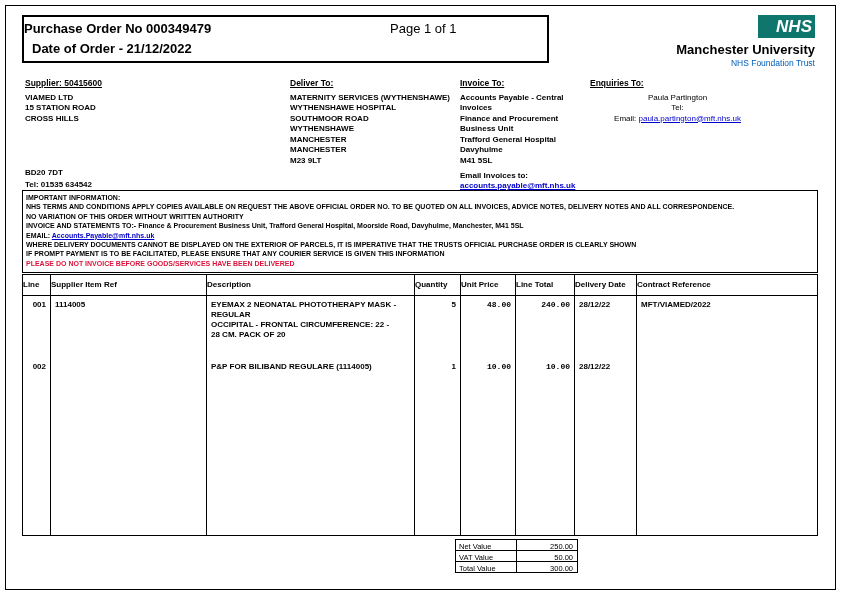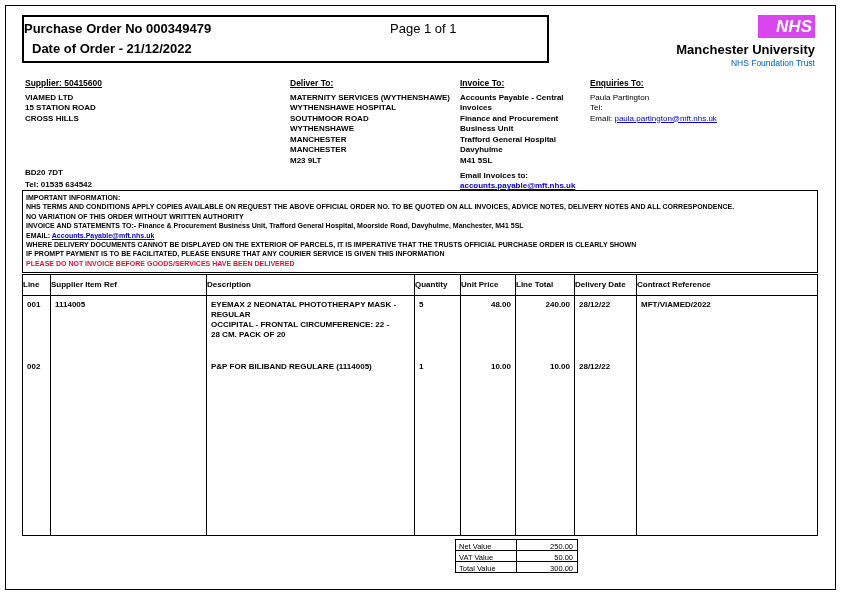--- a/index.html
+++ b/index.html
@@ -9,35 +9,35 @@
   }
   .page-border { position:absolute; left:5px; top:5px; width:829px; height:583px; border:1px solid #000; }
 
   
   .header-box { position:absolute; left:22px; top:15px; width:527px; height:48px; border:2px solid #000; box-sizing:border-box; }
   .hb-title { position:absolute; left:0; top:4px; font-size:13px; font-weight:bold; }
   .hb-page  { position:absolute; left:366px; top:4px; font-size:13px; font-weight:normal; }
   .hb-date  { position:absolute; left:8px; top:24px; font-size:13px; font-weight:bold; }
 
   
-  .nhs-box { position:absolute; left:758px; top:15px; width:57px; height:23px; background:#d946ef;
+  .nhs-box { position:absolute; left:758px; top:15px; width:57px; height:23px; background:#0f766e;
              color:#fff; font-style:italic; font-weight:bold; font-size:17px; line-height:23px;
              text-align:right; padding-right:3px; box-sizing:border-box; }
   .org { position:absolute; right:26px; top:42px; width:220px; text-align:right; }
   .org-name { font-size:13px; font-weight:bold; }
   .org-sub { font-size:8.5px; color:#005EB8; margin-top:1px; }
 
   
   .col { position:absolute; top:78px; font-size:8px; font-weight:bold; line-height:10.5px; }
   .col-title { font-size:8.5px; font-weight:bold; text-decoration:underline; margin-bottom:4px; }
   .supplier  { left:25px;  width:240px; }
   .deliver   { left:290px; width:165px; }
   .invoice   { left:460px; width:130px; }
   .enquiries { left:590px; width:175px; }
-  .enquiries .line { font-weight:normal; }
+  .enquiries .line { font-weight:normal;text-align:center; }
   .abs-line { position:absolute; font-size:8px; font-weight:bold; }
   .supplier-postcode { left:25px; top:168px; }
   .supplier-tel      { left:25px; top:180px;text-align:center; }
   .invoice-email-label { left:460px; top:171px; }
   .invoice-email       { left:460px; top:181px; color:#0000CC; text-decoration:underline; cursor:pointer; }
   .link { color:#0000CC; text-decoration:underline; cursor:pointer; }
 
   
   .important { position:absolute; left:22px; top:190px; width:796px; height:83px; border:1px solid #000;
                box-sizing:border-box; padding:2px 3px; font-size:7px; font-weight:bold; line-height:9.4px; }
@@ -45,22 +45,22 @@
 
   
   .po-table { position:absolute; left:22px; top:274px; width:796px; }
   .thead, .tbody { display:grid; grid-template-columns:28px 156px 208px 46px 55px 59px 62px 1fr; box-sizing:border-box; }
   .thead { border:1px solid #000; height:22px; }
   .th { border-right:1px solid #000; font-size:8px; font-weight:bold; padding-top:5px; box-sizing:border-box; }
   .th.last { border-right:none; }
   .tbody { border:1px solid #000; border-top:none; height:240px; grid-template-rows:62px 1fr; }
   .td { border-right:1px solid #000; font-size:8px; font-weight:bold; padding:4px 4px; box-sizing:border-box; line-height:10px; }
   .td.last { border-right:none; }
-  .a-center { text-align:left; }
-  .a-right { text-align:right; }
+  .a-center { text-align:right; }
+  .a-right { text-align:right;font-family:Liberation Mono, monospace; }
   .desc { white-space:pre-line; }
 
   
   .totals { position:absolute; left:455px; top:539px; font-size:7.5px; }
   .trow { display:flex; height:12px; }
   .trow + .trow { margin-top:-1px; }
   .tlabel { width:62px; border:1px solid #000; box-sizing:border-box; padding:2px 0 0 3px; }
   .tvalue { width:62px; border:1px solid #000; box-sizing:border-box; margin-left:-1px; text-align:right; padding:2px 4px 0 0; }
 </style>
 </head>

